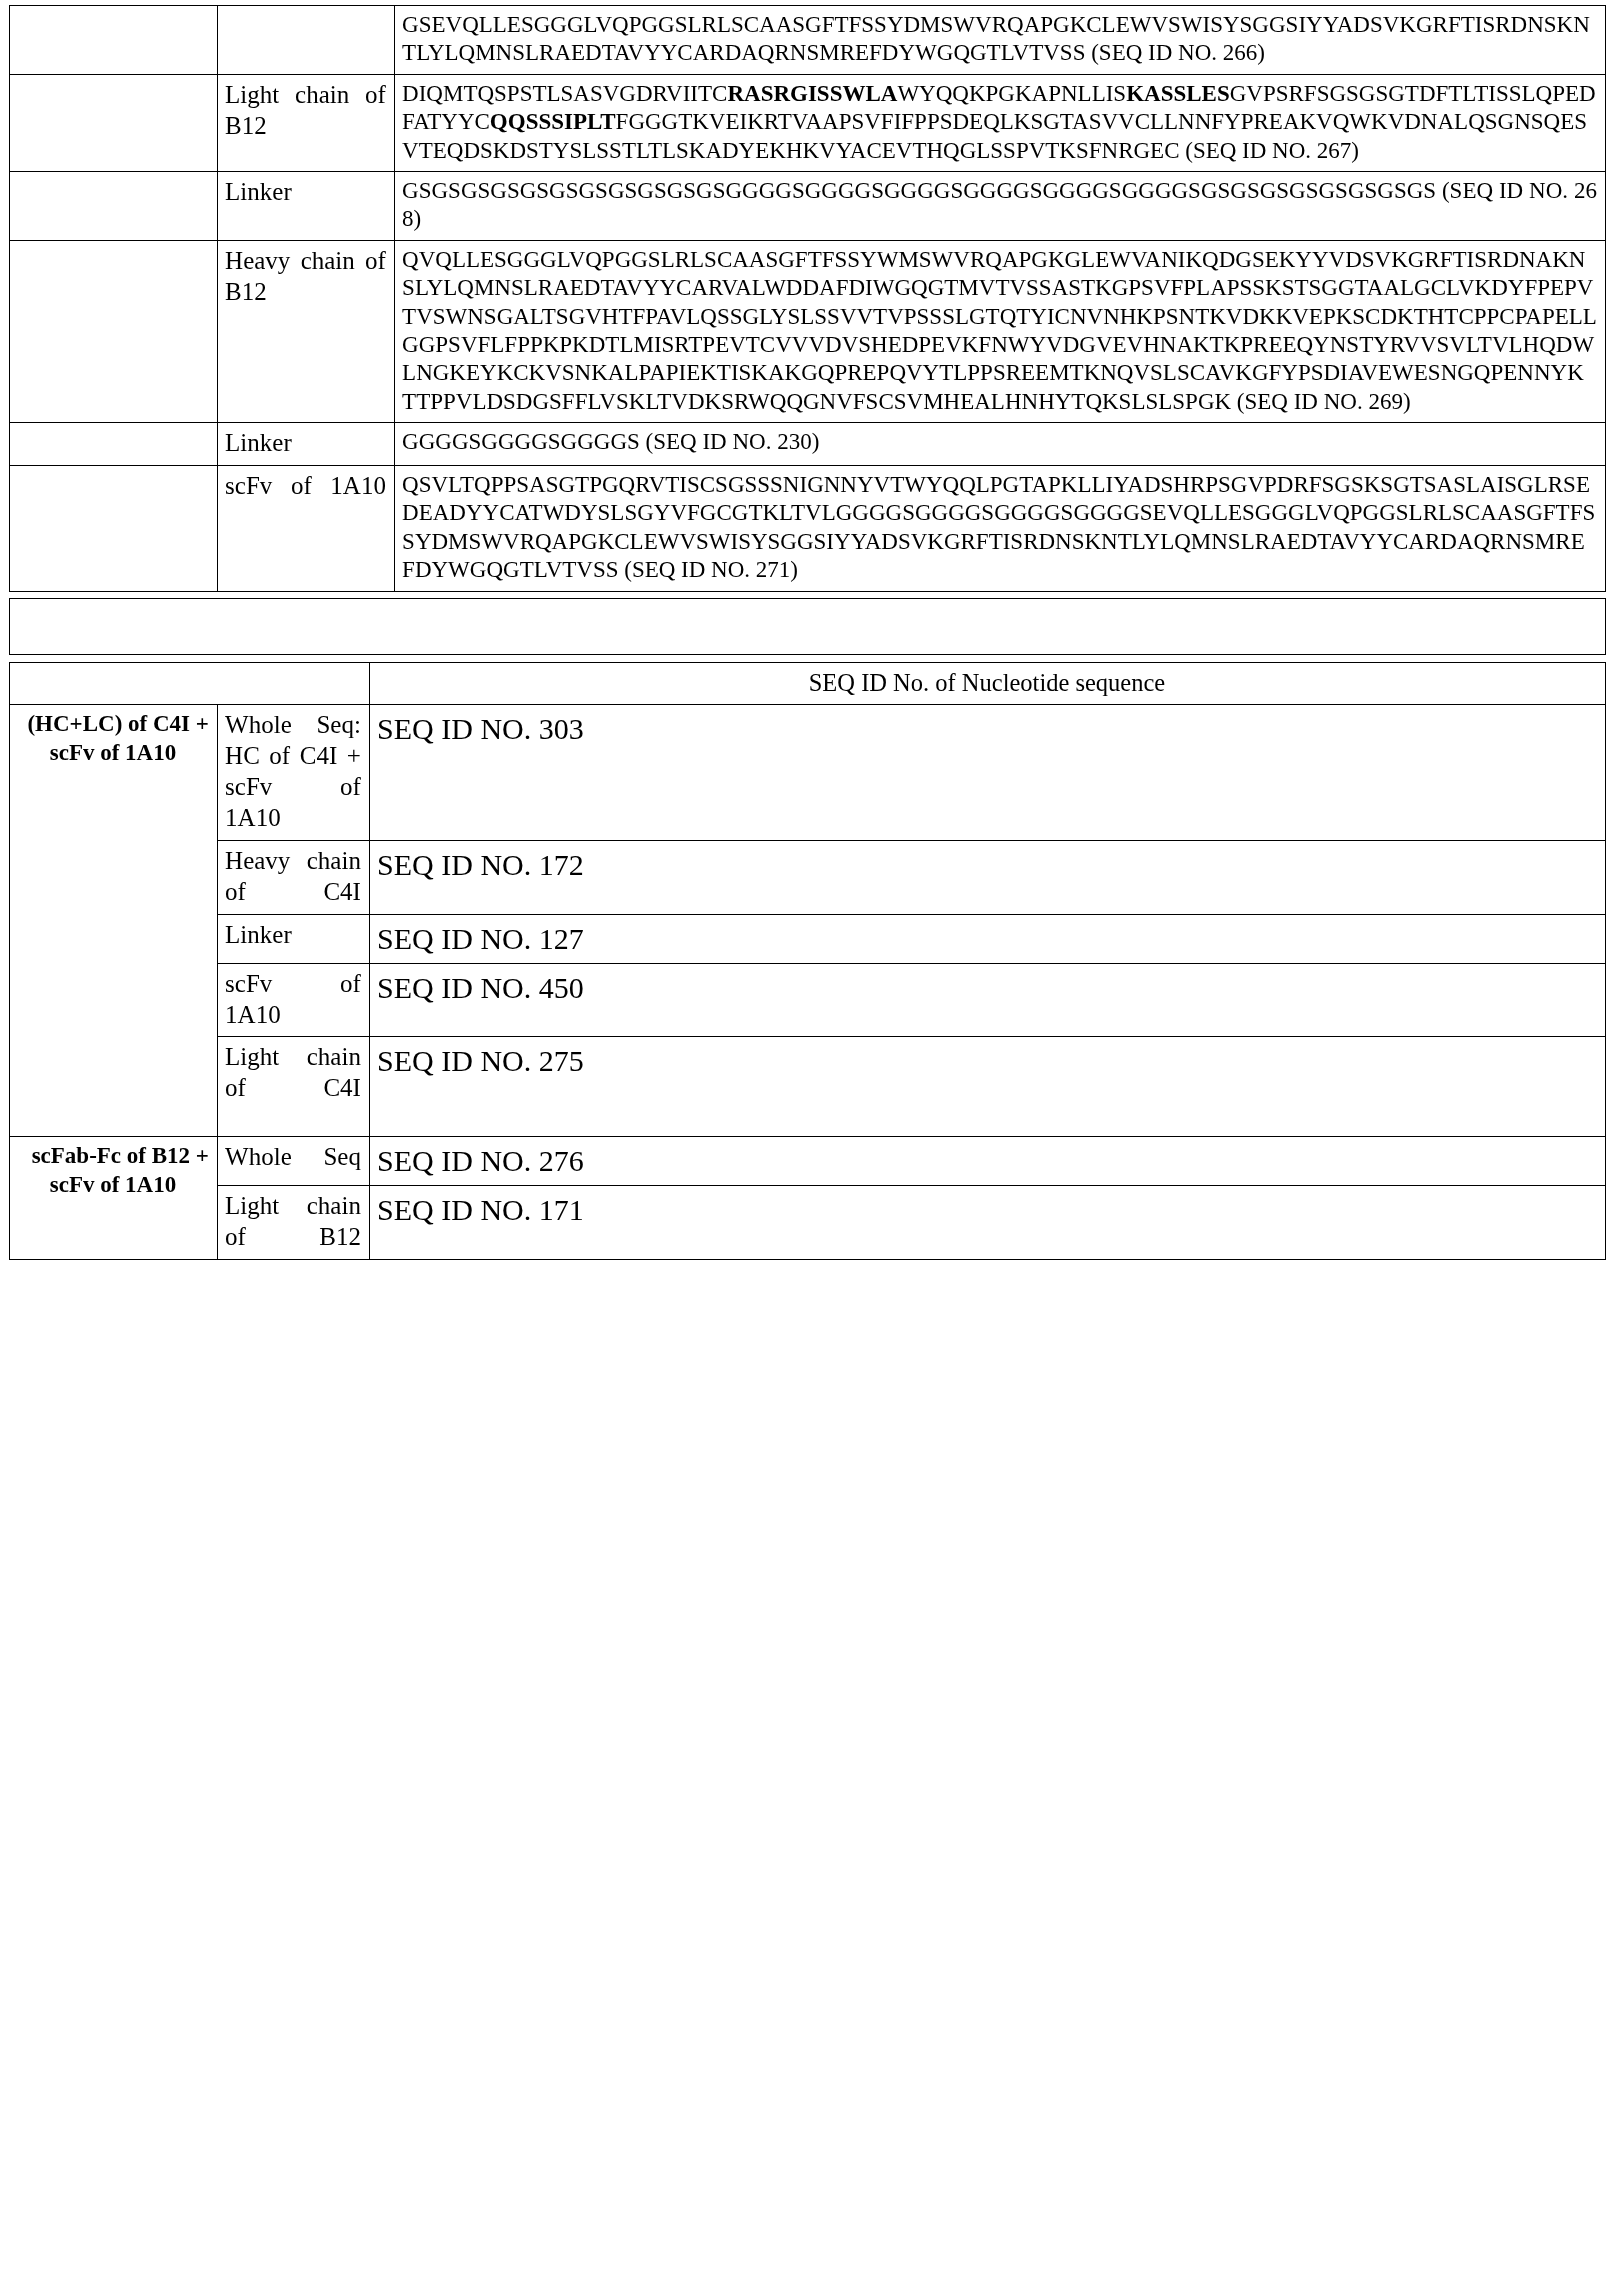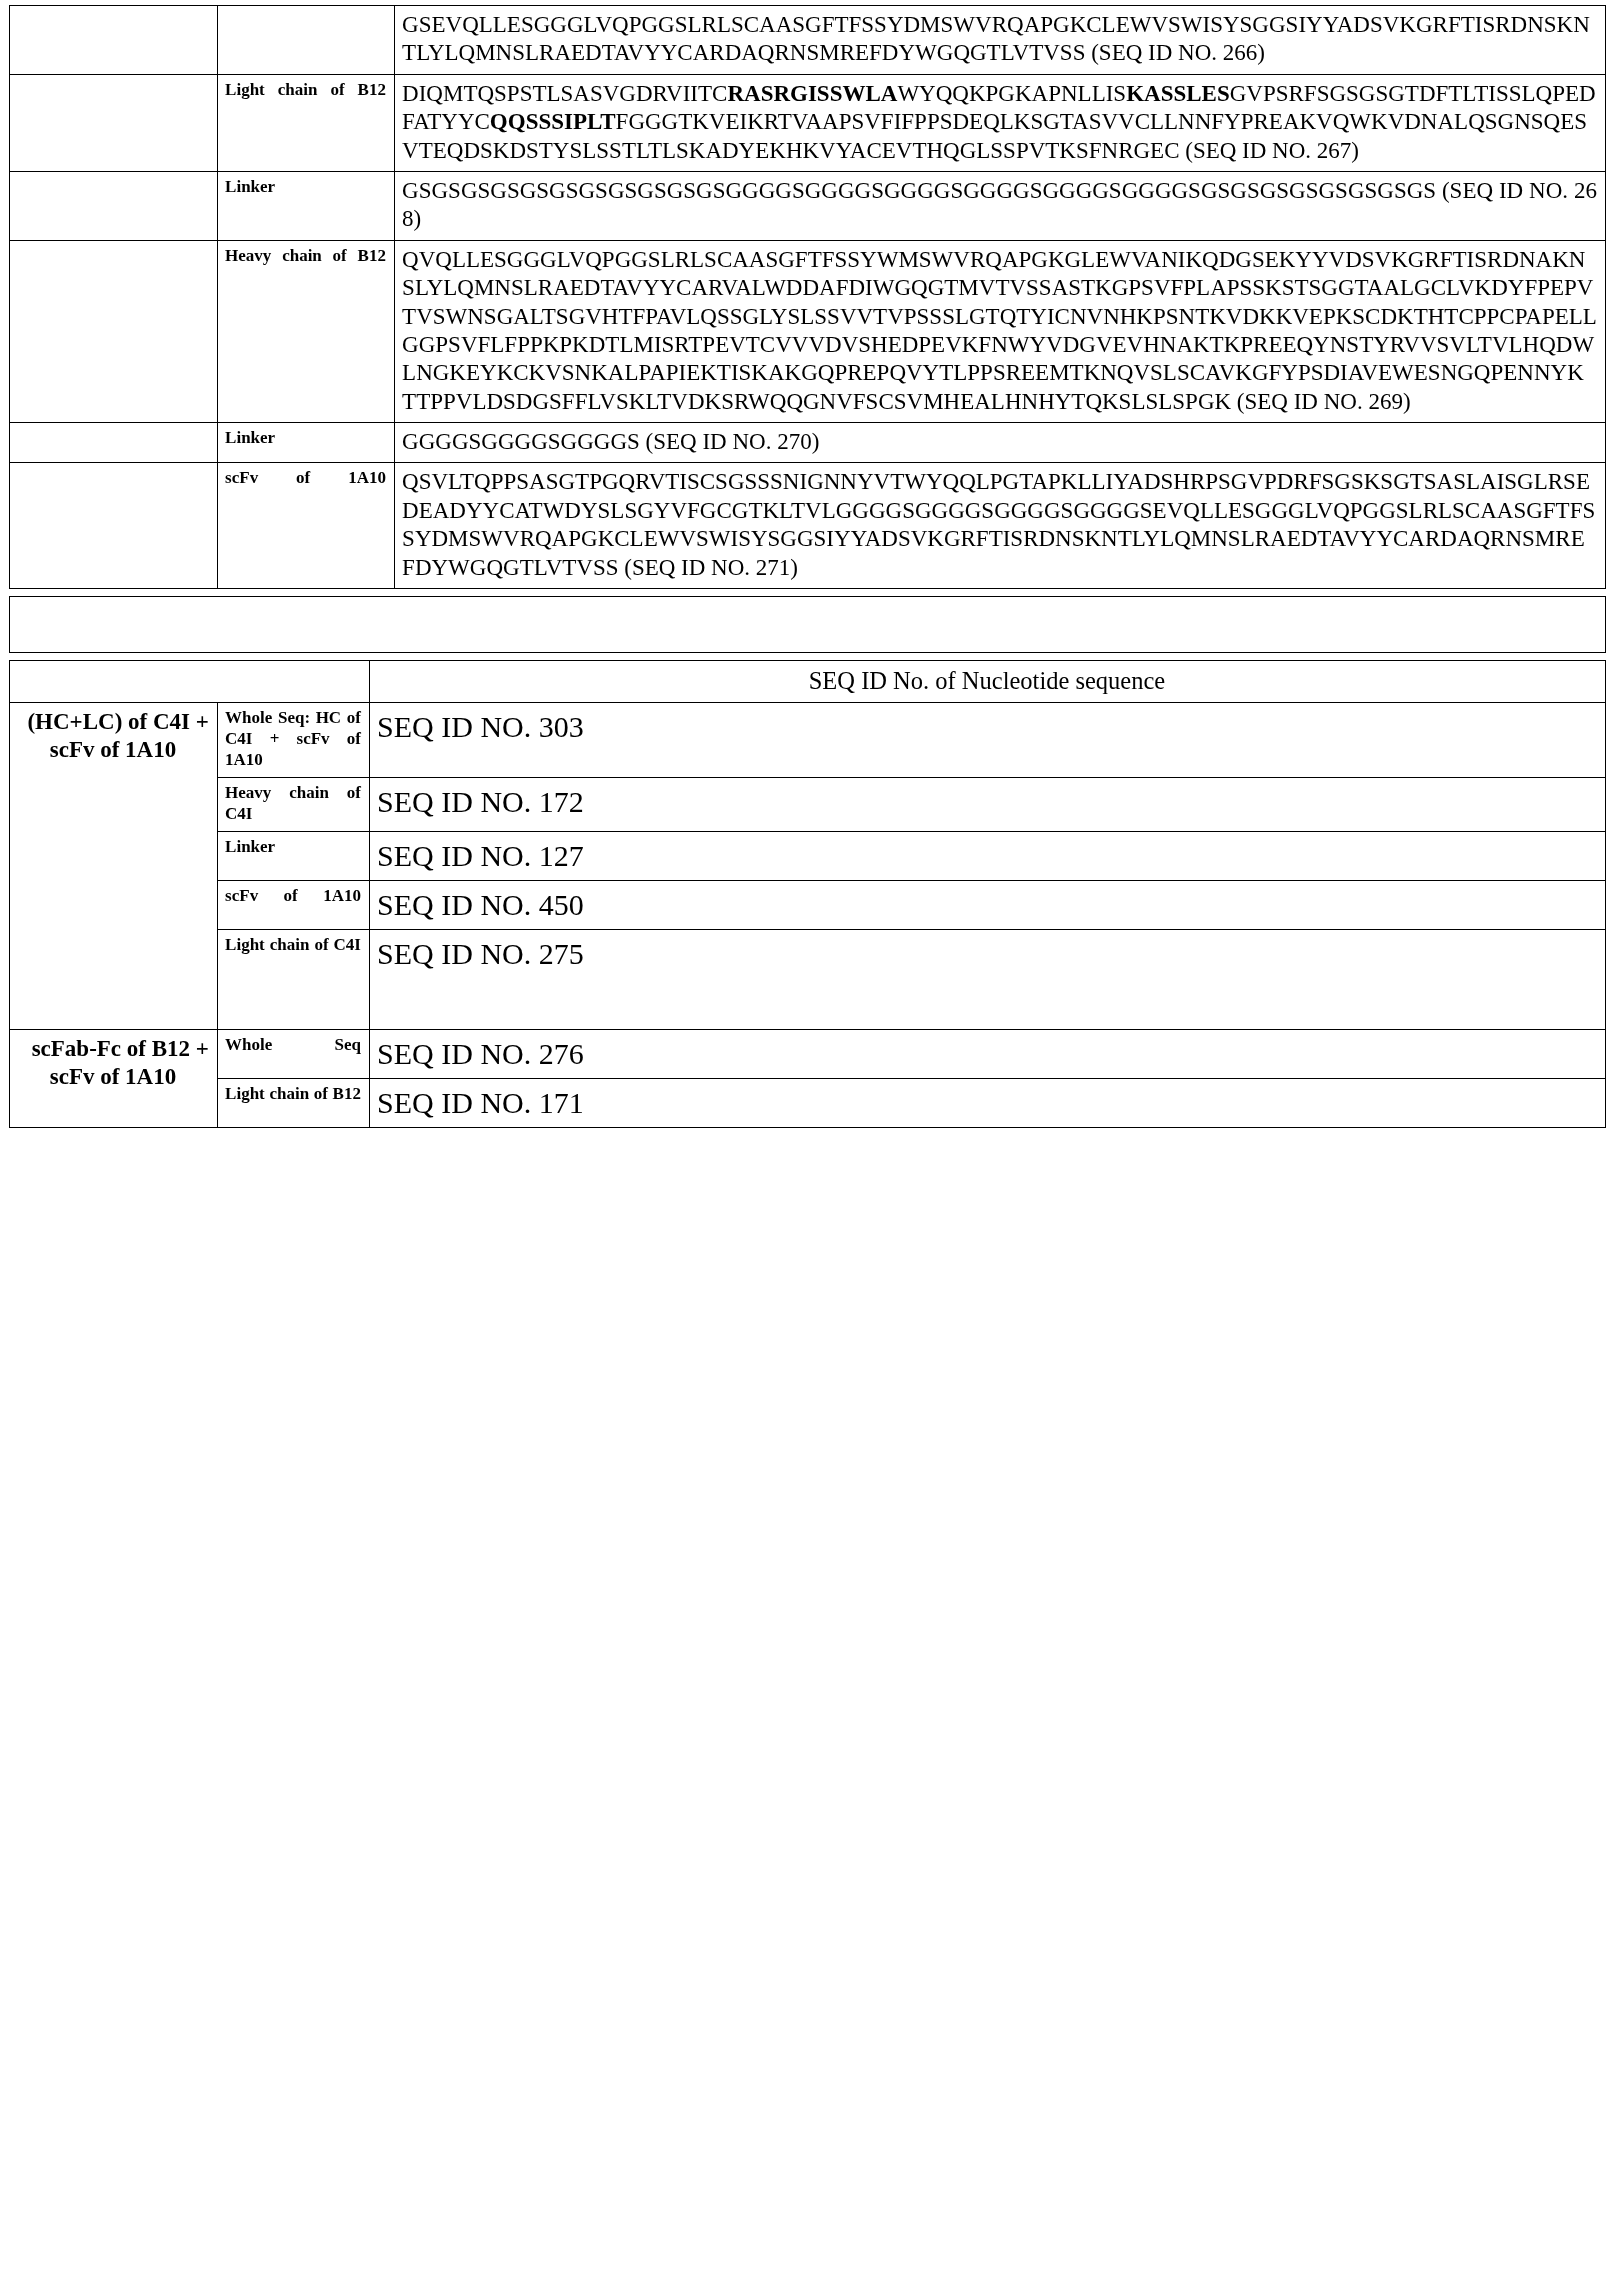--- a/index.html
+++ b/index.html
@@ -38,22 +38,22 @@
   .c1 { width: 208px; }
   .c2 { width: 177px; }
   .c3 { width: auto; }
 
   
   .n1 { width: 208px; }
   .n2 { width: 152px; }
   .n3 { width: auto; }
 
   .label {
-    font-weight: bold;
-    font-size: 17px;
+    font-weight: normal;
+    font-size: 25px;
     line-height: 1.235;
     text-align: justify;
     text-align-last: justify;
     hyphens: none;
   }
   .label-center {
     font-weight: bold;
     font-size: 23px;
     line-height: 1.235;
     text-align: right;
@@ -130,21 +130,21 @@
 
       <tr>
         <td class="label-center"></td>
         <td class="label">Heavy chain of B12</td>
         <td class="seq">QVQLLESGGGLVQPGGSLRLSCAASGFTFSSYWMSWVRQAPGKGLEWVANIKQDGSEKYYVDSVKGRFTISRDNAKNSLYLQMNSLRAEDTAVYYCARVALWDDAFDIWGQGTMVTVSSASTKGPSVFPLAPSSKSTSGGTAALGCLVKDYFPEPVTVSWNSGALTSGVHTFPAVLQSSGLYSLSSVVTVPSSSLGTQTYICNVNHKPSNTKVDKKVEPKSCDKTHTCPPCPAPELLGGPSVFLFPPKPKDTLMISRTPEVTCVVVDVSHEDPEVKFNWYVDGVEVHNAKTKPREEQYNSTYRVVSVLTVLHQDWLNGKEYKCKVSNKALPAPIEKTISKAKGQPREPQVYTLPPSREEMTKNQVSLSCAVKGFYPSDIAVEWESNGQPENNYKTTPPVLDSDGSFFLVSKLTVDKSRWQQGNVFSCSVMHEALHNHYTQKSLSLSPGK  (SEQ  ID NO. 269)</td>
       </tr>
 
       <tr>
         <td class="label-center"></td>
         <td class="label">Linker</td>
-        <td class="seq">GGGGSGGGGSGGGGS (SEQ ID NO. 270)</td>
+        <td class="seq">GGGGSGGGGSGGGGS (SEQ ID NO. 230)</td>
       </tr>
 
       <tr>
         <td class="label-center"></td>
         <td class="label">scFv of 1A10</td>
         <td class="seq">QSVLTQPPSASGTPGQRVTISCSGSSSNIGNNYVTWYQQLPGTAPKLLIYADSHRPSGVPDRFSGSKSGTSASLAISGLRSEDEADYYCATWDYSLSGYVFGCGTKLTVLGGGGSGGGGSGGGGSGGGGSEVQLLESGGGLVQPGGSLRLSCAASGFTFSSYDMSWVRQAPGKCLEWVSWISYSGGSIYYADSVKGRFTISRDNSKNTLYLQMNSLRAEDTAVYYCARDAQRNSMREFDYWGQGTLVTVSS (SEQ ID NO. 271)</td>
       </tr>
 
     </tbody>
   </table>

